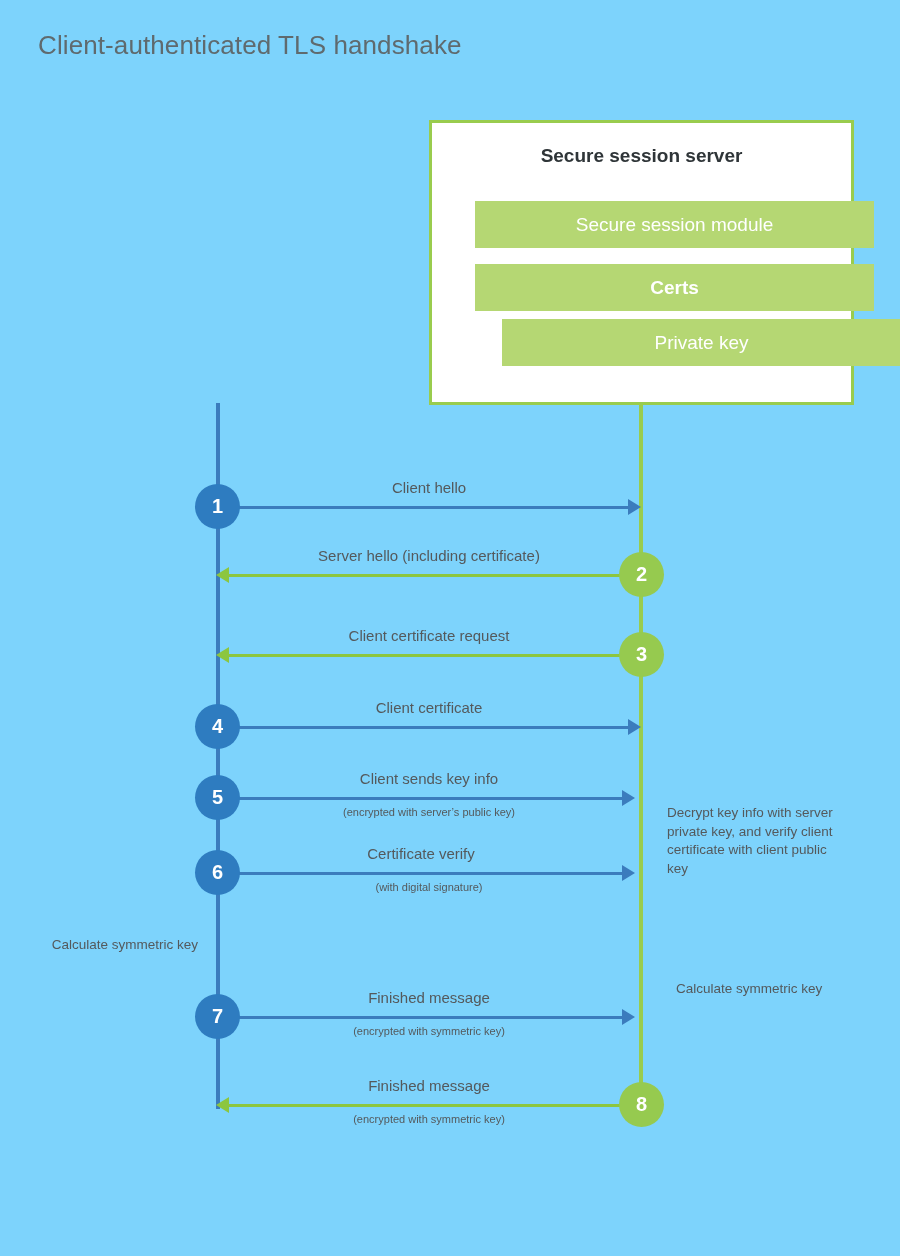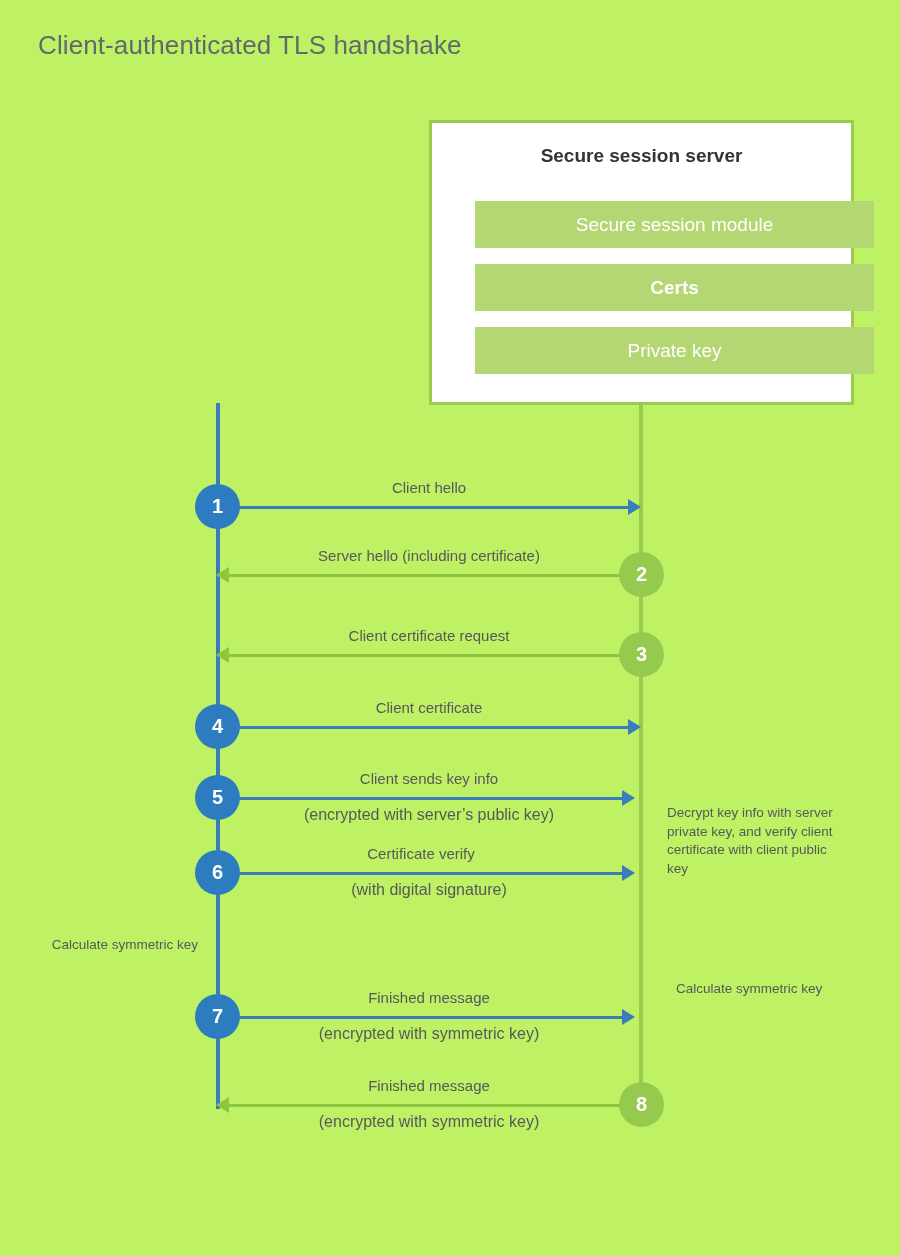--- a/index.html
+++ b/index.html
@@ -9,21 +9,21 @@
     background: #ffffff;
   }
   body {
     font-family: "Liberation Sans", sans-serif;
     -webkit-font-smoothing: antialiased;
   }
   #stage {
     position: relative;
     width: 900px;
     height: 1256px;
-    background: #bef264;
+    background: #7dd3fc;
     overflow: hidden;
   }
 
   
   #page-title {
     position: absolute;
     left: 38px;
     top: 30px;
     font-size: 26px;
     font-weight: 400;
@@ -92,21 +92,21 @@
     height: 47px;
     background: #b5d773;
     display: flex;
     align-items: center;
     justify-content: center;
     color: #ffffff;
     font-size: 19px;
   }
   #server-bar-0 { top: 78px; }
   #server-bar-1 { top: 141px; font-weight: bold; }
-  #server-bar-2 { top: 204px; }
+  #server-bar-2 { top: 196px; margin-left: 27px; }
 
   
   .lifeline {
     position: absolute;
     width: 4px;
   }
   #client-lifeline {
     left: 216px;
     top: 403px;
     height: 706px;
@@ -164,21 +164,21 @@
     position: absolute;
     text-align: center;
     font-size: 15px;
     color: #54595c;
     white-space: nowrap;
     top: -28px;
   }
   .msg-sub {
     position: absolute;
     text-align: center;
-    font-size: 16px;
+    font-size: 11px;
     color: #54595c;
     white-space: nowrap;
     top: 8px;
   }
 
   
   .side-note {
     position: absolute;
     font-size: 13.5px;
     line-height: 1.38;

